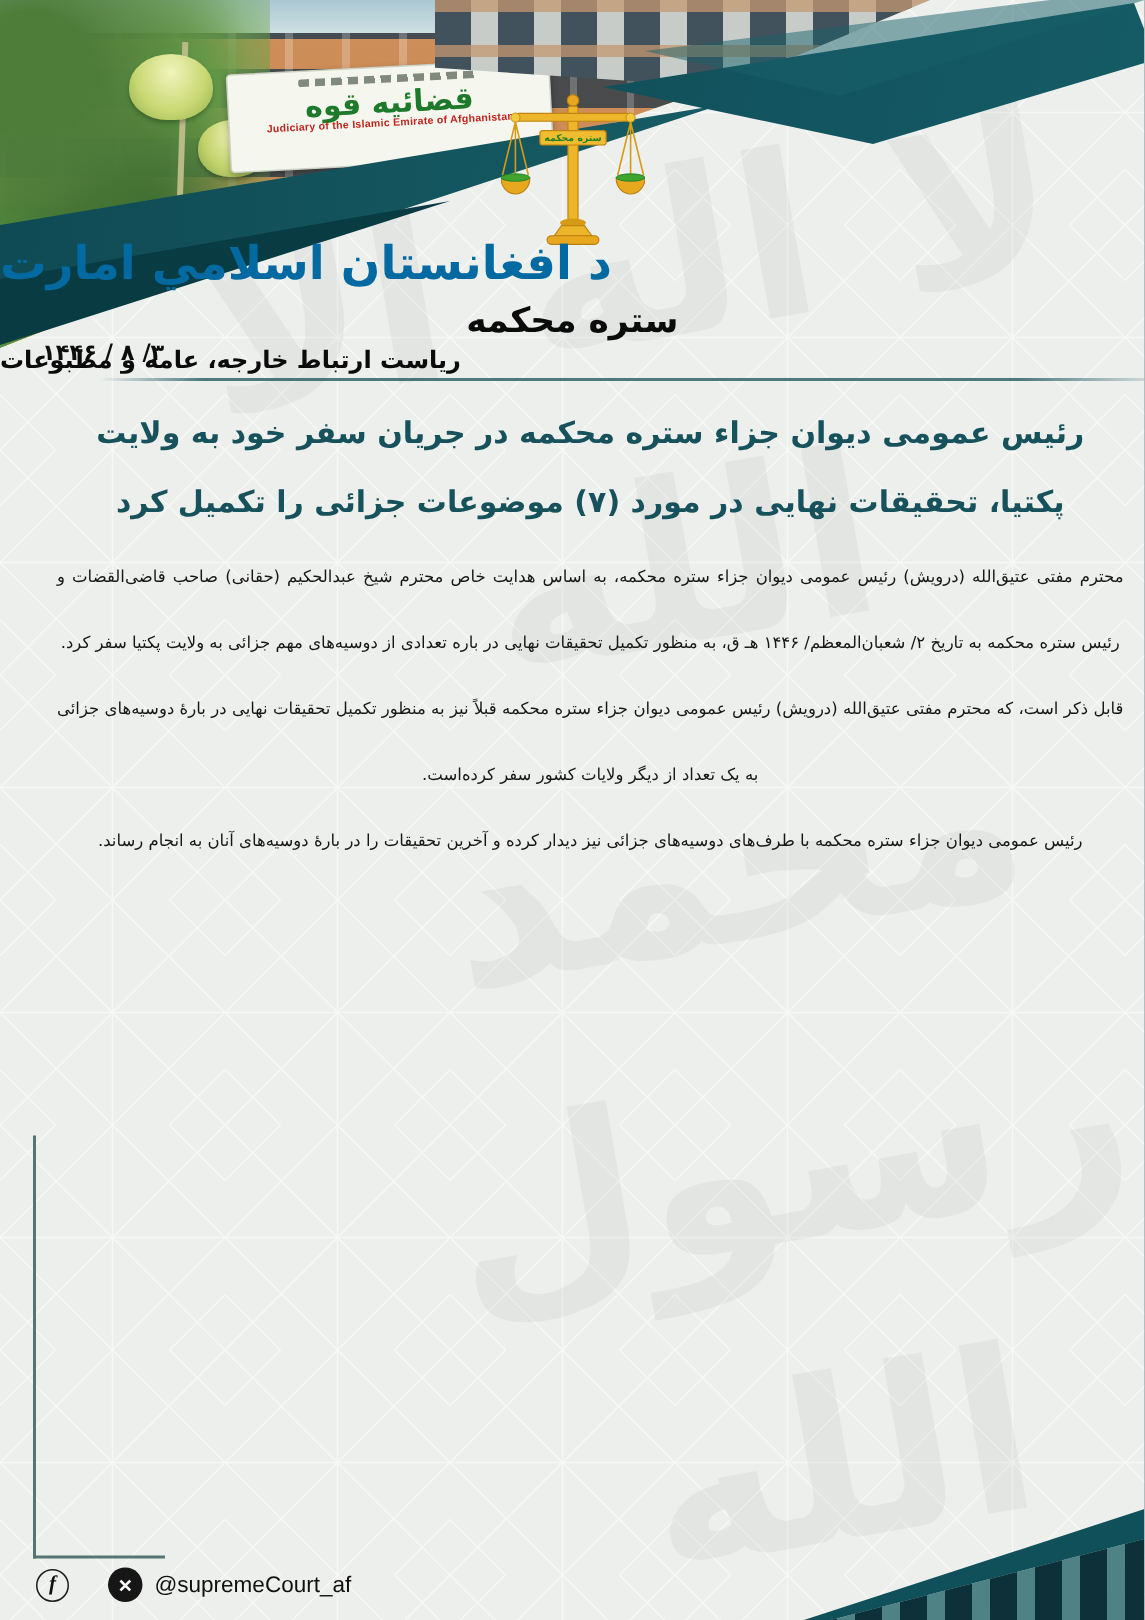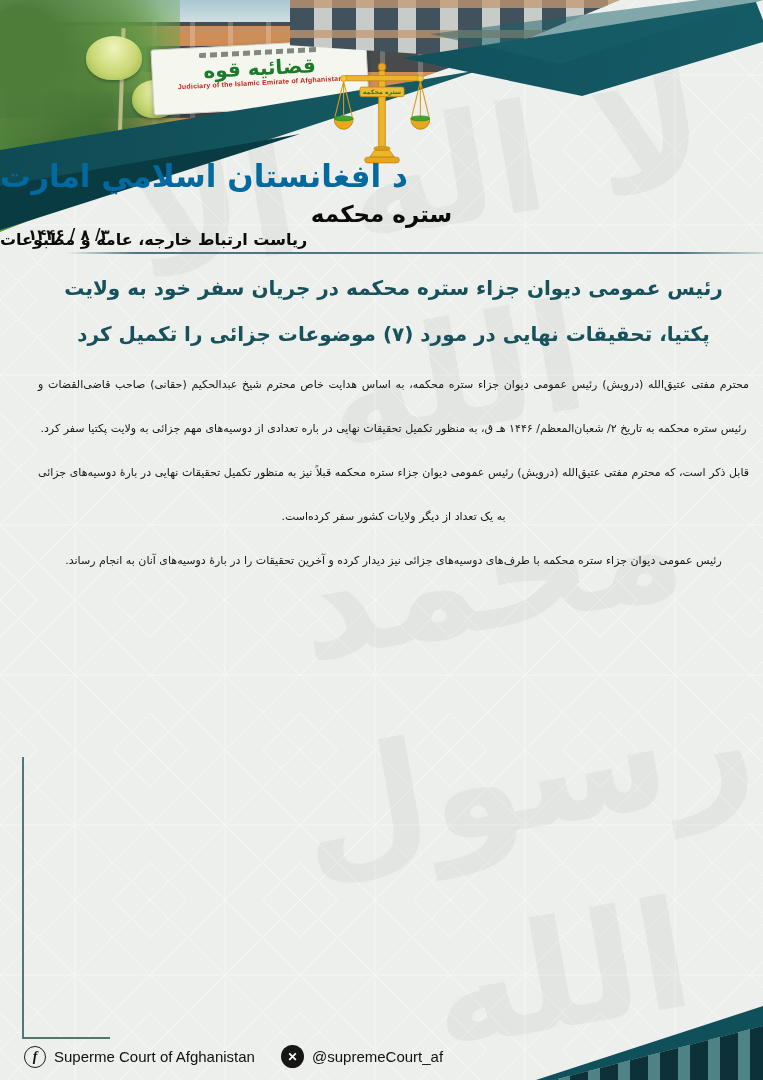--- a/index.html
+++ b/index.html
@@ -205,21 +205,20 @@
   </div>
 
   <div class="corner-bracket"></div>
 
   <div class="br-band"></div>
   <div class="br-photo"></div>
 
   <div class="footer">
     <div class="f-item">
       <span class="icon-circle fb-f">f</span>
-      <span>Superme Court of Afghanistan</span>
     </div>
     <div class="f-item">
       <span class="icon-x">✕</span>
       <span>@supremeCourt_af</span>
     </div>
   </div>
 
 </div>
 
 </body></html>

